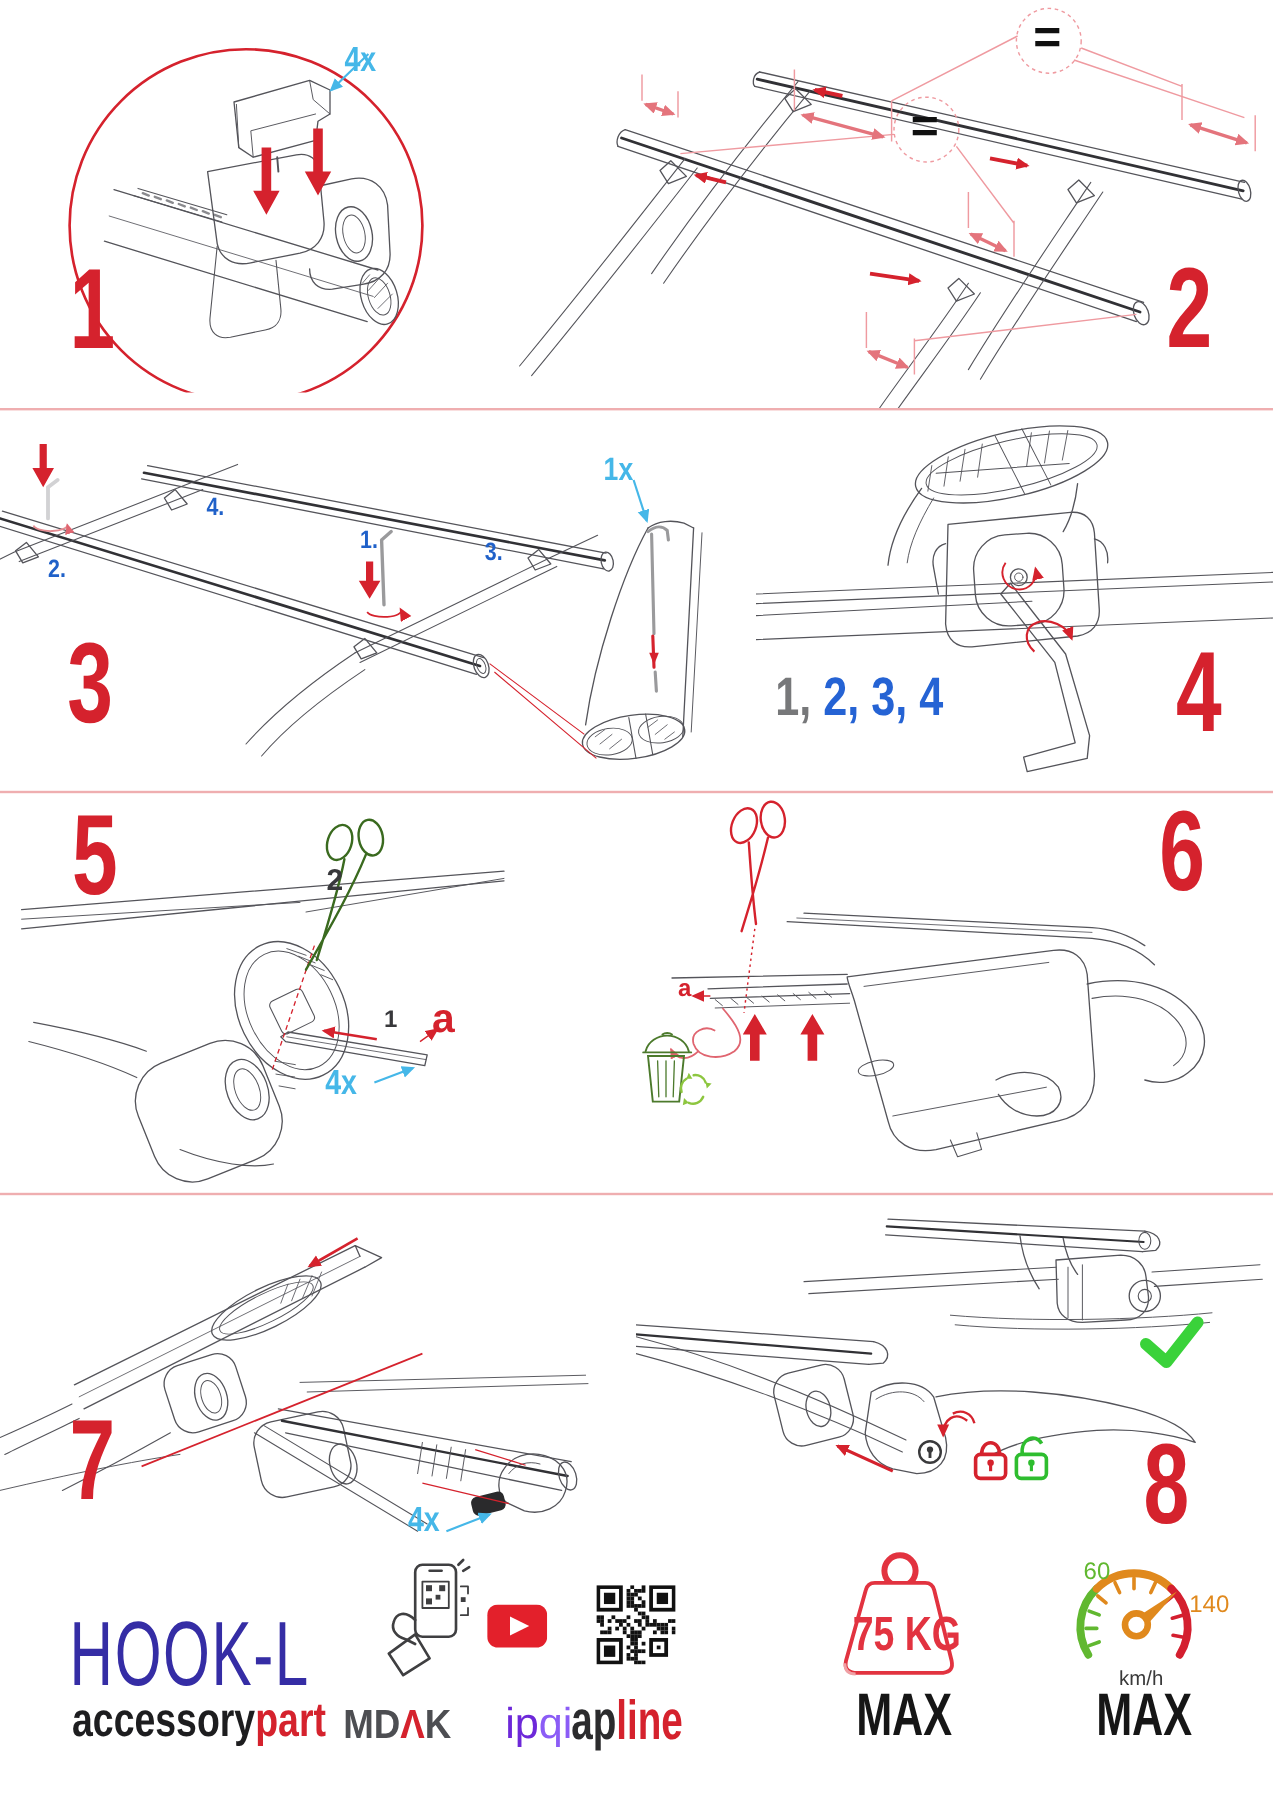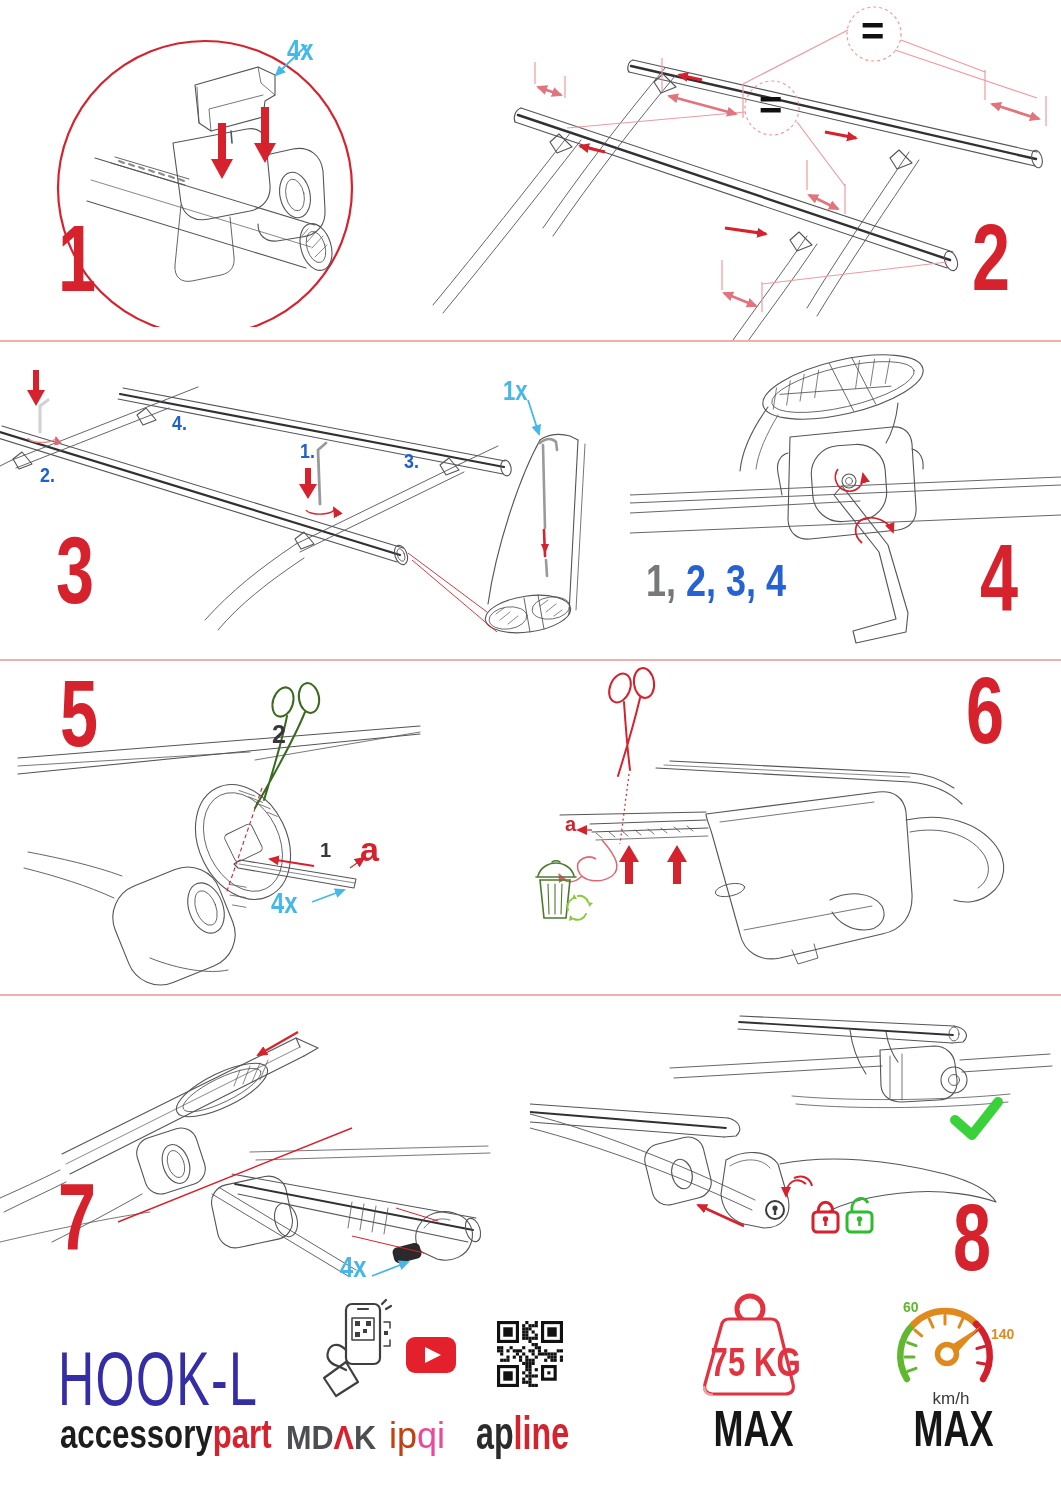--- a/index.html
+++ b/index.html
@@ -22,29 +22,29 @@
        transform-origin:left top;white-space:nowrap;}
   .seq .done{color:#77787a;} .seq .active{color:#2563d4;}
   .logo{font-size:76px;font-weight:400;color:#352da5;letter-spacing:2px;line-height:1;
         transform:scaleX(.66);transform-origin:left top;white-space:nowrap;}
   .brand{font-size:40px;font-weight:700;line-height:1;transform:scaleX(.78);
          transform-origin:left top;white-space:nowrap;}
   .brand .b1{color:#1d1d1f;} .brand .b2{color:#d5222d;}
   .mdak{font-size:34px;font-weight:700;line-height:1;transform:scaleX(.9);transform-origin:left top;}
   .mdak .g{color:#4d4e52;} .mdak .r{color:#d5222d;}
   .ipqi{font-size:36px;font-weight:400;line-height:1;}
-  .ipqi .g{color:#c2410c;} .ipqi .r{color:#ec4899;}
+  .ipqi .g{color:#6d28d9;margin-left:32px;} .ipqi .r{color:#8b5cf6;}
   .apline{font-size:46px;font-weight:400;line-height:1;transform:scaleX(.7);
           transform-origin:left top;white-space:nowrap;}
   .apline .d{color:#2b2b2d;font-weight:700;} .apline .r{color:#d5222d;font-weight:700;}
   .maxlbl{font-size:50px;font-weight:700;color:#161616;line-height:1;text-align:center;
           transform:scaleX(.72);transform-origin:center top;}
   .kg{font-size:40px;font-weight:700;color:#e23340;line-height:1;text-align:center;
       transform:scaleX(.78);transform-origin:center top;white-space:nowrap;}
-  .speedtick{font-size:14px;font-weight:700;line-height:1;text-align:right;}
+  .speedtick{font-size:20px;font-weight:400;line-height:1;text-align:right;}
   .kmh{font-size:17px;font-weight:400;color:#3a3a3a;line-height:1;}
 </style>
 </head>
 <body>
 
 <div class="page">
 
   <svg width="0" height="0" class="abs" aria-hidden="true">
     <defs>
       <marker id="mkred" markerUnits="userSpaceOnUse" markerWidth="14" markerHeight="12" refX="9" refY="5" orient="auto">

